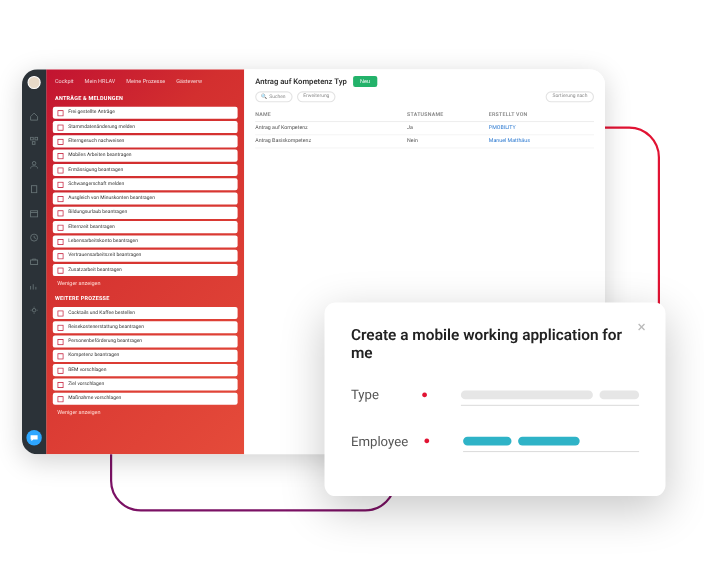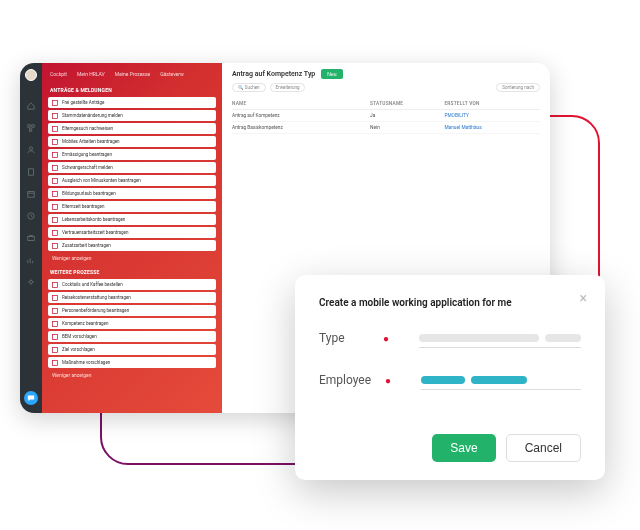--- a/index.html
+++ b/index.html
@@ -177,21 +177,21 @@
     left: 295px;
     top: 275px;
     width: 310px;
     background:#fff;
     border-radius:10px;
     box-shadow: 0 12px 40px rgba(0,0,0,0.22);
     padding: 22px 24px 18px 24px;
     z-index: 4;
   }
   .modal-title {
-    font-size: 10px;
+    font-size: 14px;
     font-weight:600;
     color:#222;
     padding-bottom:20px;
   }
   .close-x {
     position:absolute;
     top:16px; right:18px;
     color:#bbb;
     font-size:14px;
     cursor:pointer;
@@ -485,17 +485,13 @@
     <div class="flabel">
       <span>Employee</span>
       <span class="req">●</span>
     </div>
     <div class="fvalue">
       <span class="chip c1"></span>
         <span class="chip c2"></span>
     </div>
   </div>
 
-  <div class="modal-foot">
-    <button class="btn btn-save">Save</button>
-    <button class="btn btn-cancel">Cancel</button>
-  </div>
 </div>
 
 </body></html>

